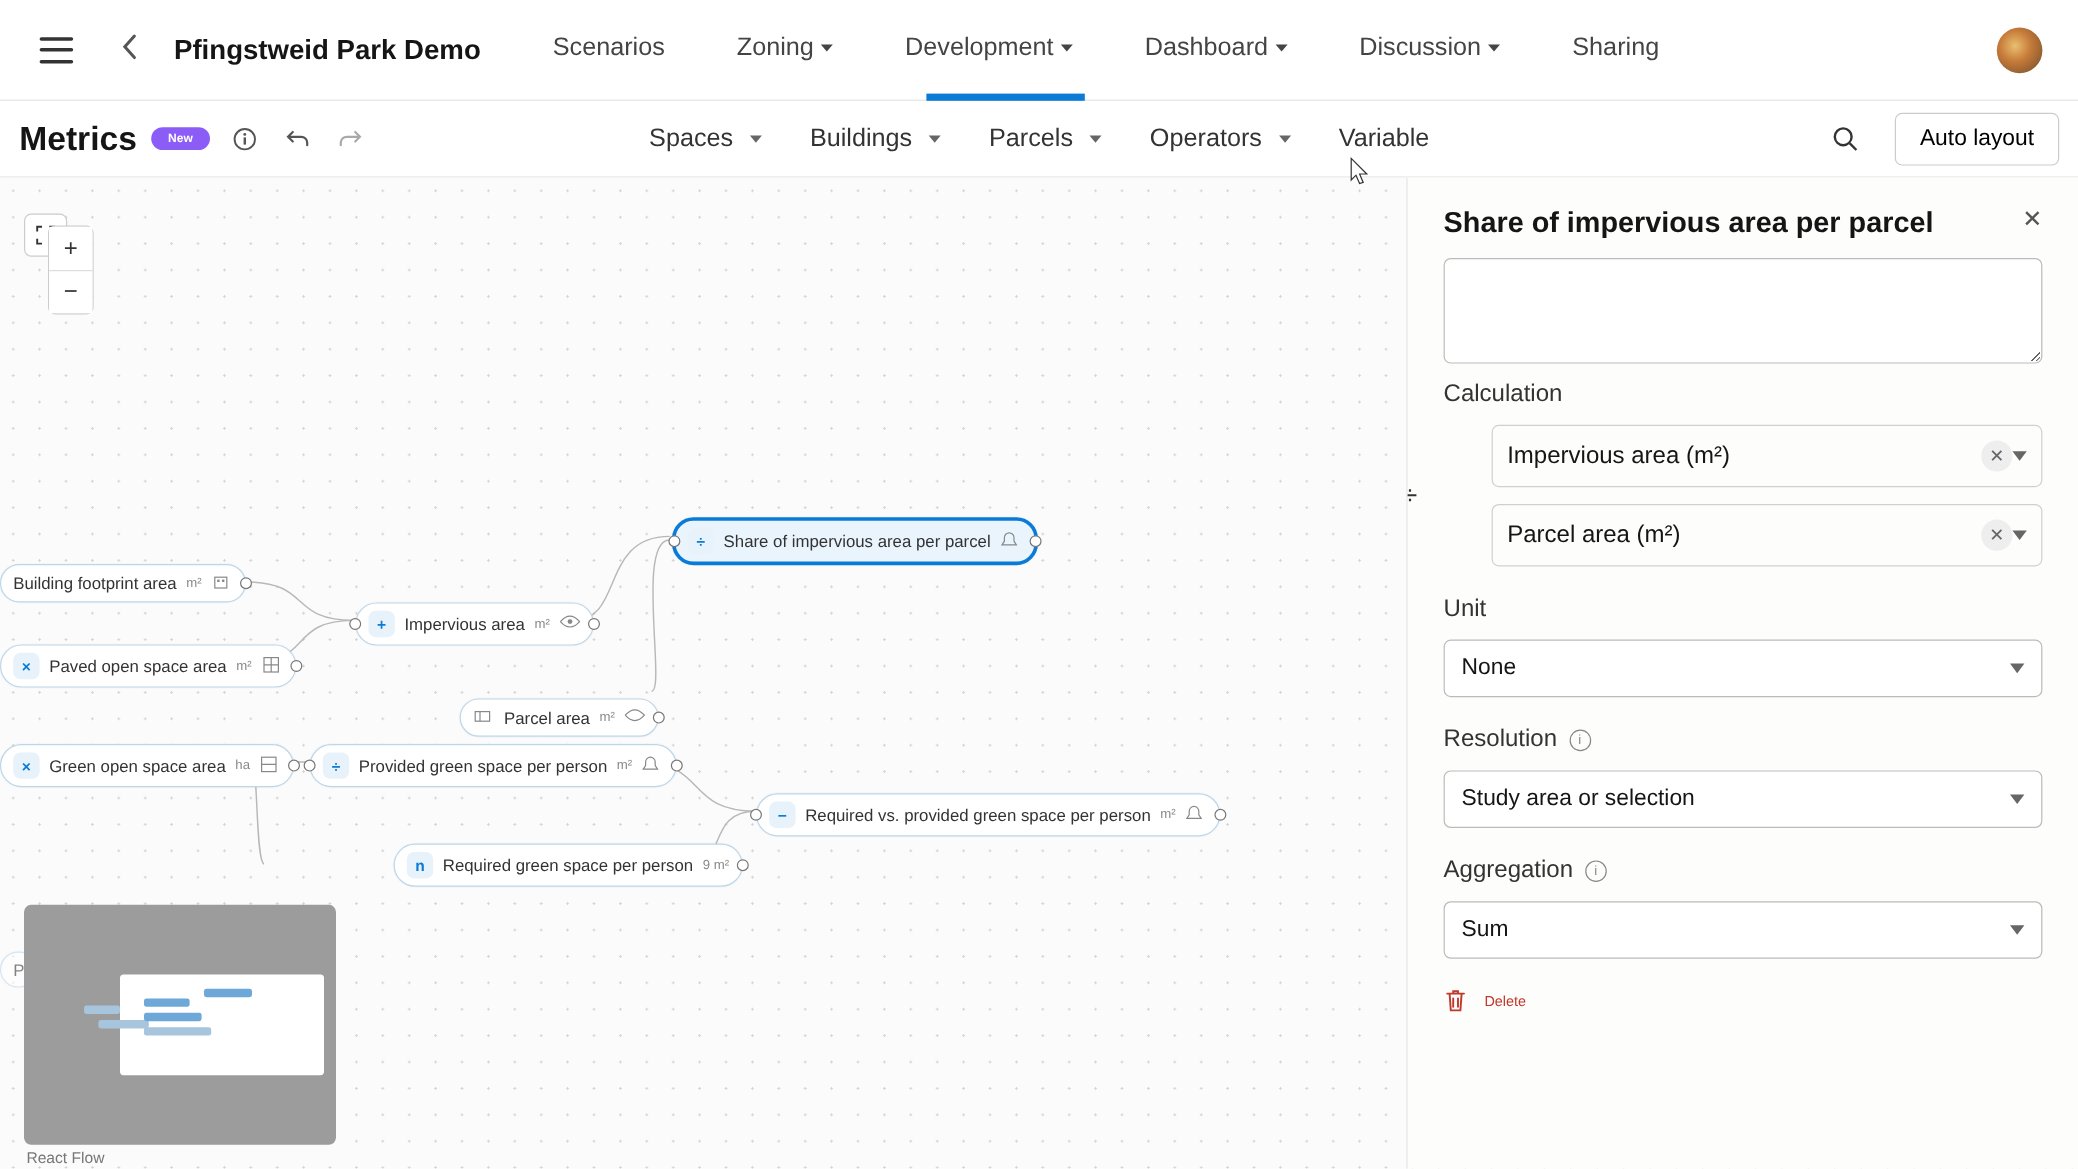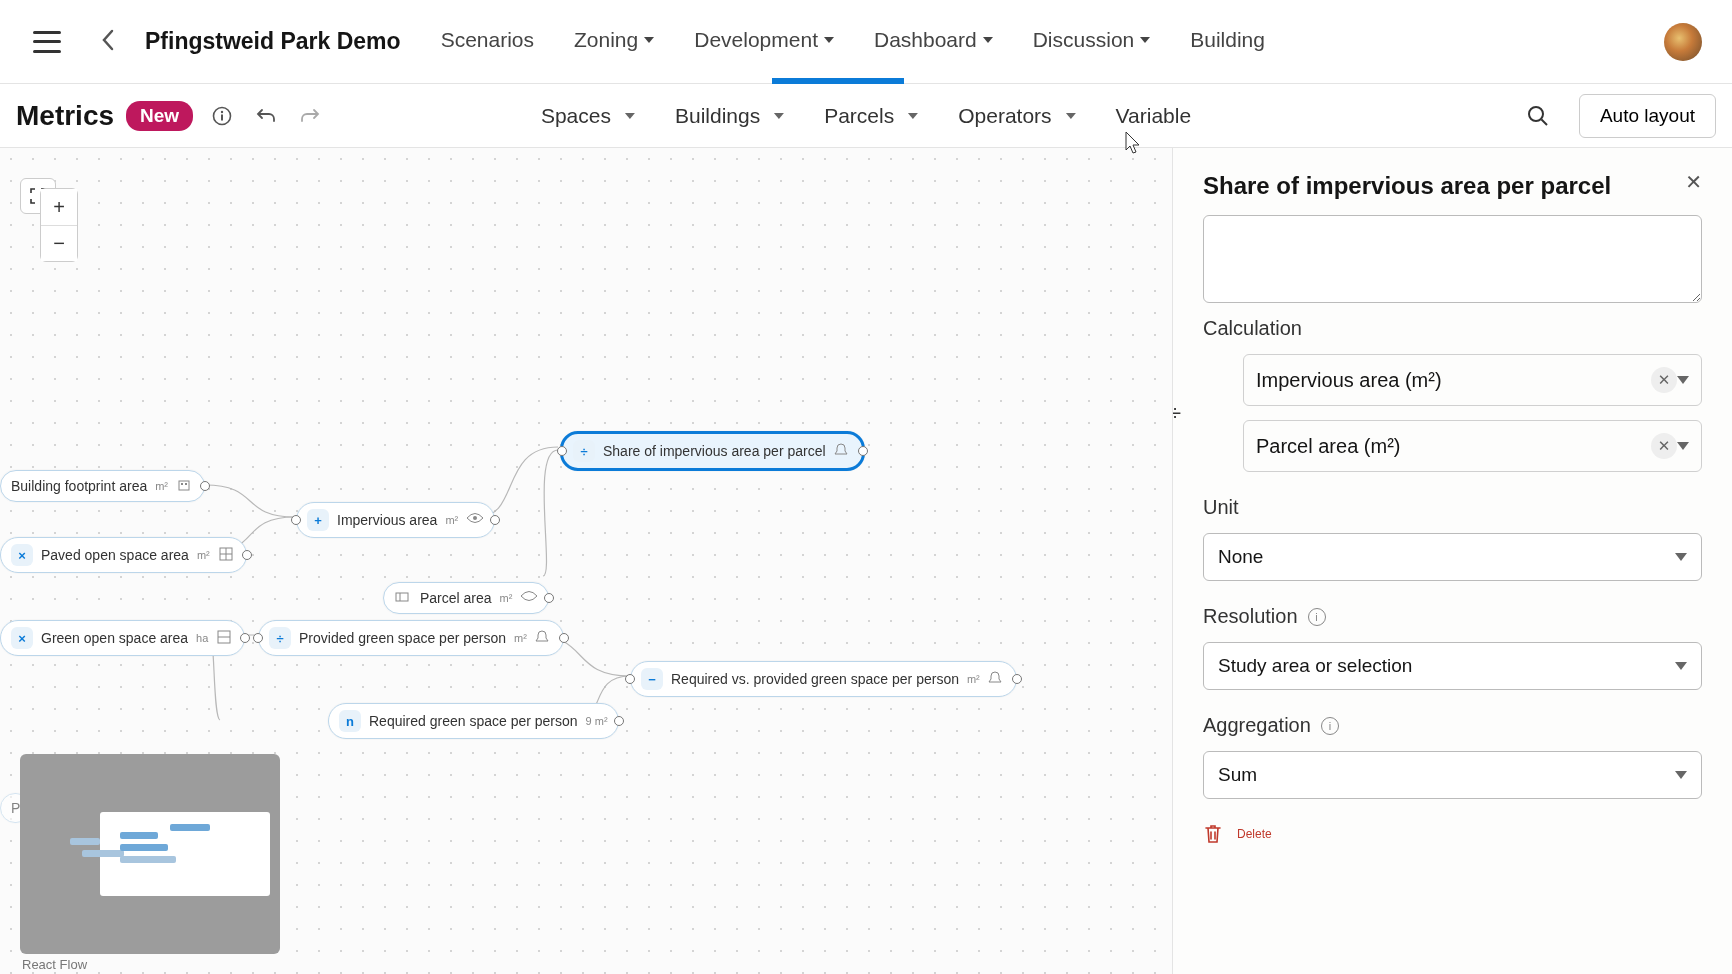--- a/index.html
+++ b/index.html
@@ -18,37 +18,37 @@
     height: 84px;
     display: flex;
     align-items: center;
     padding: 0 30px 0 20px;
     border-bottom: 1px solid #e4e4e4;
   }
   .hamburger { width: 28px; height: 22px; display:flex; flex-direction:column; justify-content:space-between; cursor:pointer; margin-right: 40px;}
   .hamburger span { display:block; height:3px; background:#333; border-radius:2px; }
   .back-btn { cursor:pointer; margin-right: 30px; color:#555;}
   .project-title { font-weight: 600; font-size: 23px; margin-right: 40px; }
-  .nav-item { font-size: 21px; color:#444; margin-right: 40px; cursor:pointer; display:flex; align-items:center; gap:6px; padding-bottom:4px;}
+  .nav-item { font-size: 21px; color:#444; margin-right: 40px; cursor:pointer; display:flex; align-items:center; gap:6px; padding-bottom:4px;margin-left:20px;}
   .nav-item.active { }
   .nav-underline { position:absolute; height:6px; background:#0b7bd8; bottom:-1px; }
   .avatar { width:38px; height:38px; border-radius:50%; background: radial-gradient(circle at 40% 40%, #e8c070 0%, #c77b3a 40%, #6b4a2a 100%); margin-left:auto;}
   .caret { width:0;height:0;border-left:5px solid transparent;border-right:5px solid transparent;border-top:6px solid #444;}
 
   
   .second-bar {
     height: 64px;
     display:flex;
     align-items:center;
     padding: 0 16px;
     border-bottom: 1px solid #e4e4e4;
     position:relative;
   }
   .metrics-title { font-size:28px; font-weight:600; margin-right:12px;}
-  .new-badge { background:#be185d; color:#fff; font-size:19px; font-weight:600; padding:4px 14px; border-radius:14px; margin-right:18px;}
+  .new-badge { background:#8b5cf6; color:#fff; font-size:10px; font-weight:600; padding:4px 14px; border-radius:14px; margin-right:18px;}
   .icon-btn-sm { width:22px; height:22px; color:#555; cursor:pointer; margin-right:22px; display:flex; align-items:center; justify-content:center;}
   .toolbar-group { position:absolute; left:50%; transform:translateX(-50%); display:flex; gap:40px; align-items:center;}
   .tool-item { font-size:21px; color:#333; display:flex; align-items:center; gap:14px; cursor:pointer;}
   .chev { width:0;height:0;border-left:5px solid transparent;border-right:5px solid transparent;border-top:6px solid #666;}
   .right-tools { margin-left:auto; display:flex; align-items:center; gap:30px;}
   .auto-layout-btn { border:1px solid #ccc; background:#fff; font-size:19px; padding:10px 20px; border-radius:6px; cursor:pointer;}
   .search-icon { width:22px;height:22px; color:#333; cursor:pointer;}
 
   
   .canvas {
@@ -155,21 +155,21 @@
     </div>
   <div class="nav-item active">
       <span>Dashboard</span>
       <span class="caret"></span>
     </div>
   <div class="nav-item">
       <span>Discussion</span>
       <span class="caret"></span>
     </div>
   <div class="nav-item">
-      <span>Building</span>
+      <span>Sharing</span>
     </div>
   <div class="avatar"></div>
   <div class="nav-underline" style="left:772px; width:132px;"></div>
 </div>
 
 <div class="second-bar">
   <div class="metrics-title">Metrics</div>
   <div class="new-badge">New</div>
   <div class="icon-btn-sm">
     <svg width="20" height="20" viewBox="0 0 20 20">

